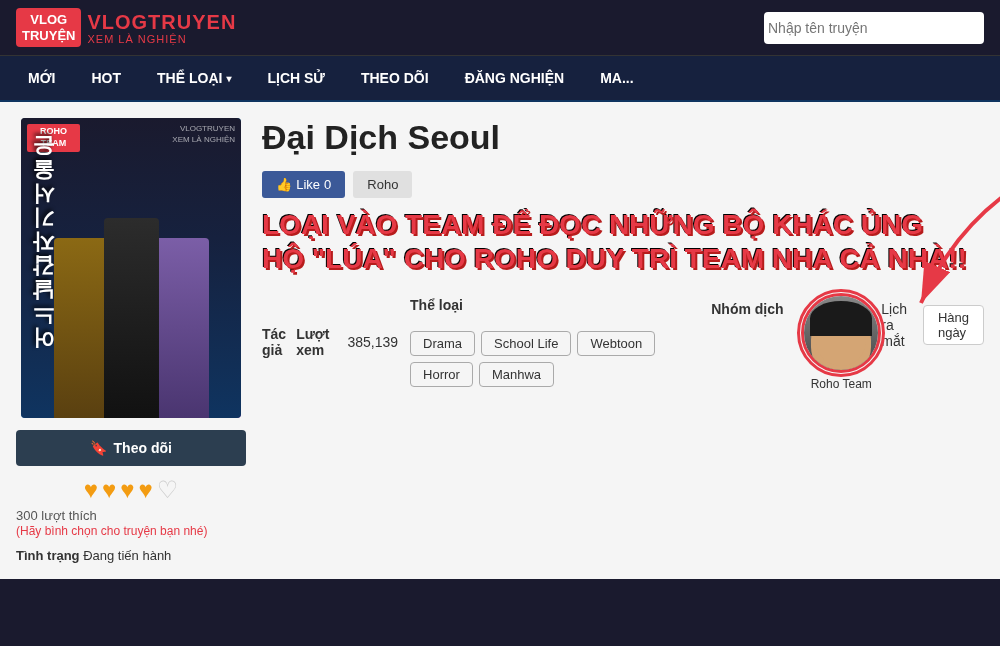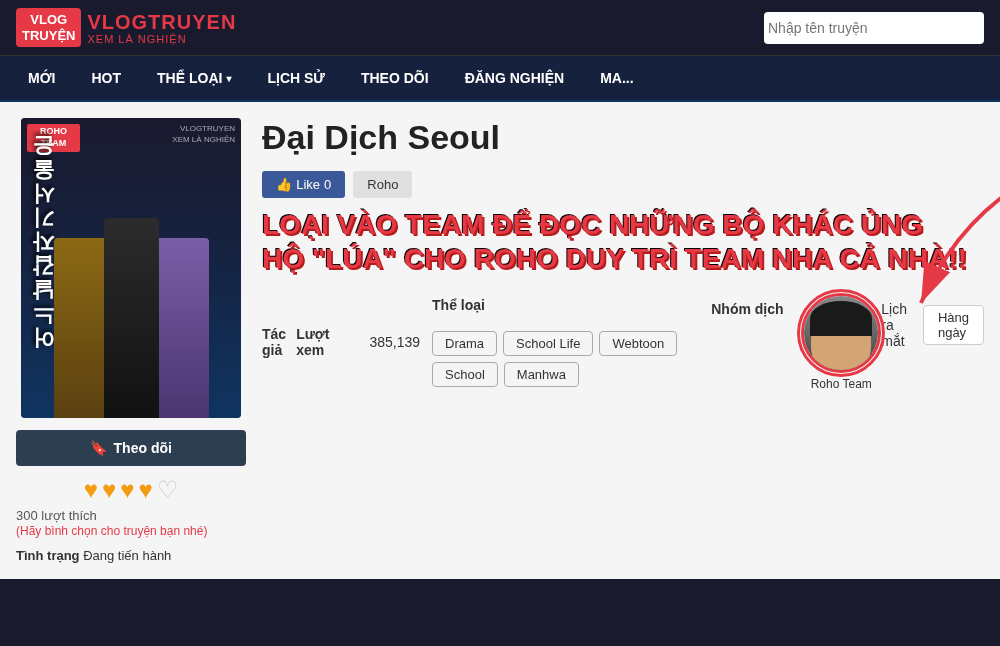--- a/index.html
+++ b/index.html
@@ -412,33 +412,33 @@
       <div>HỘ "LÚA" CHO ROHO DUY TRÌ TEAM NHA CẢ NHÀ!!</div>
     </div>
 
     <div style="display:flex; gap:12px; margin-top:8px;">
 
       <div style="display:flex; justify-content:space-between; align-items:center;">
         <div style="display:flex; align-items:center; gap:10px;">
           <span style="font-weight:bold; font-size:14px; color:#333;">Tác giả</span>
           <span style="font-size:14px; color:#333;"></span>
         </div>
-        <div style="display:flex; align-items:center; gap:40px;">
+        <div style="display:flex; align-items:center; gap:18px;">
           <span style="font-weight:bold; font-size:14px; color:#333;">Lượt xem</span>
           <span style="font-size:14px; color:#333;">385,139</span>
         </div>
       </div>
 
       <div style="display:flex; align-items:center; gap:10px; flex-wrap:wrap;">
         <span style="font-weight:bold; font-size:14px; color:#333; min-width:80px;">Thể loại</span>
         <div class="tags">
           <span class="tag">Drama</span>
           <span class="tag">School Life</span>
           <span class="tag">Webtoon</span>
-          <span class="tag">School</span>
+          <span class="tag">Horror</span>
           <span class="tag">Manhwa</span>
         </div>
       </div>
 
       <div style="display:flex; justify-content:space-between; align-items:flex-start; position:relative;">
         <div style="display:flex; align-items:flex-start; gap:10px;">
           <span style="font-weight:bold; font-size:14px; color:#333; min-width:80px; padding-top:8px;">Nhóm dịch</span>
           <div class="translator-wrapper">
 
             <div style="position:relative; display:inline-block;">

